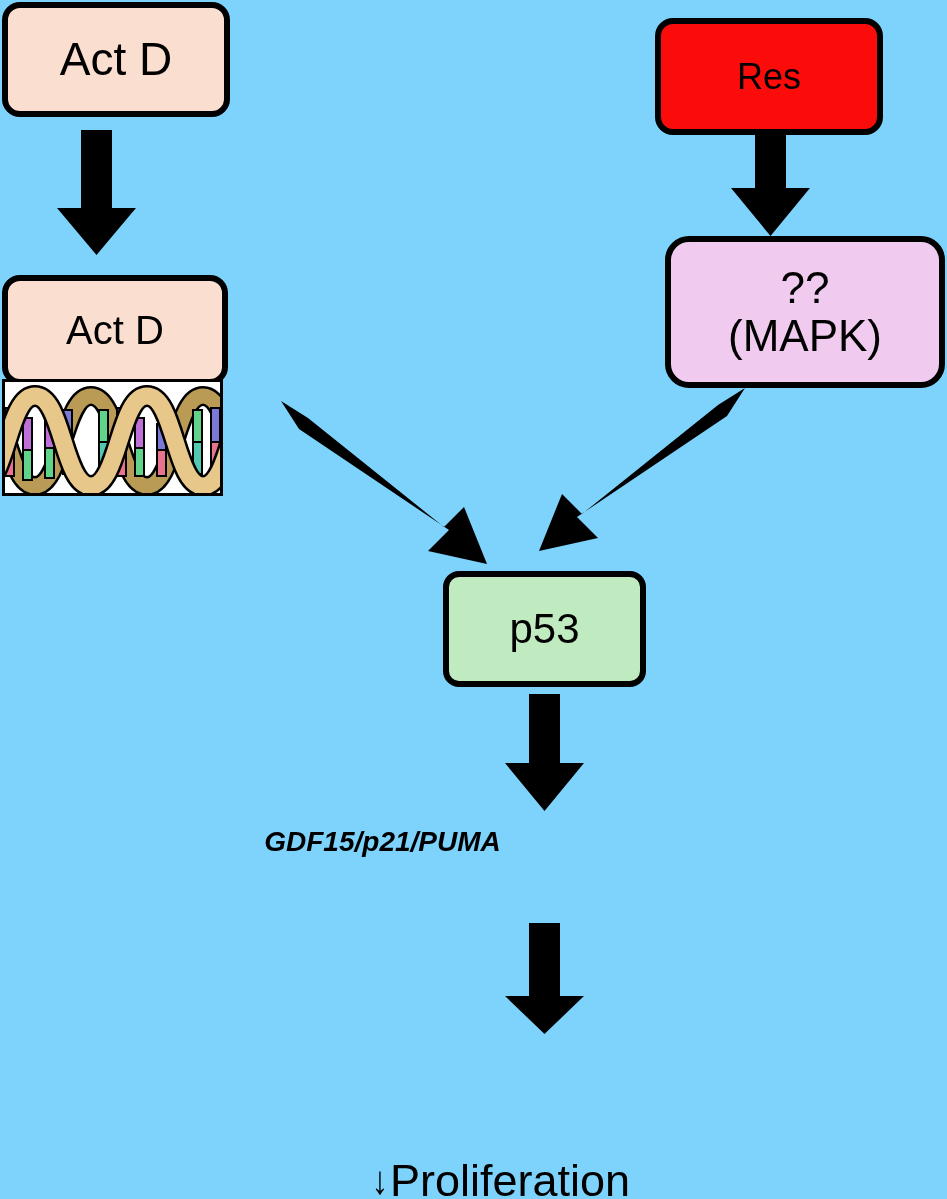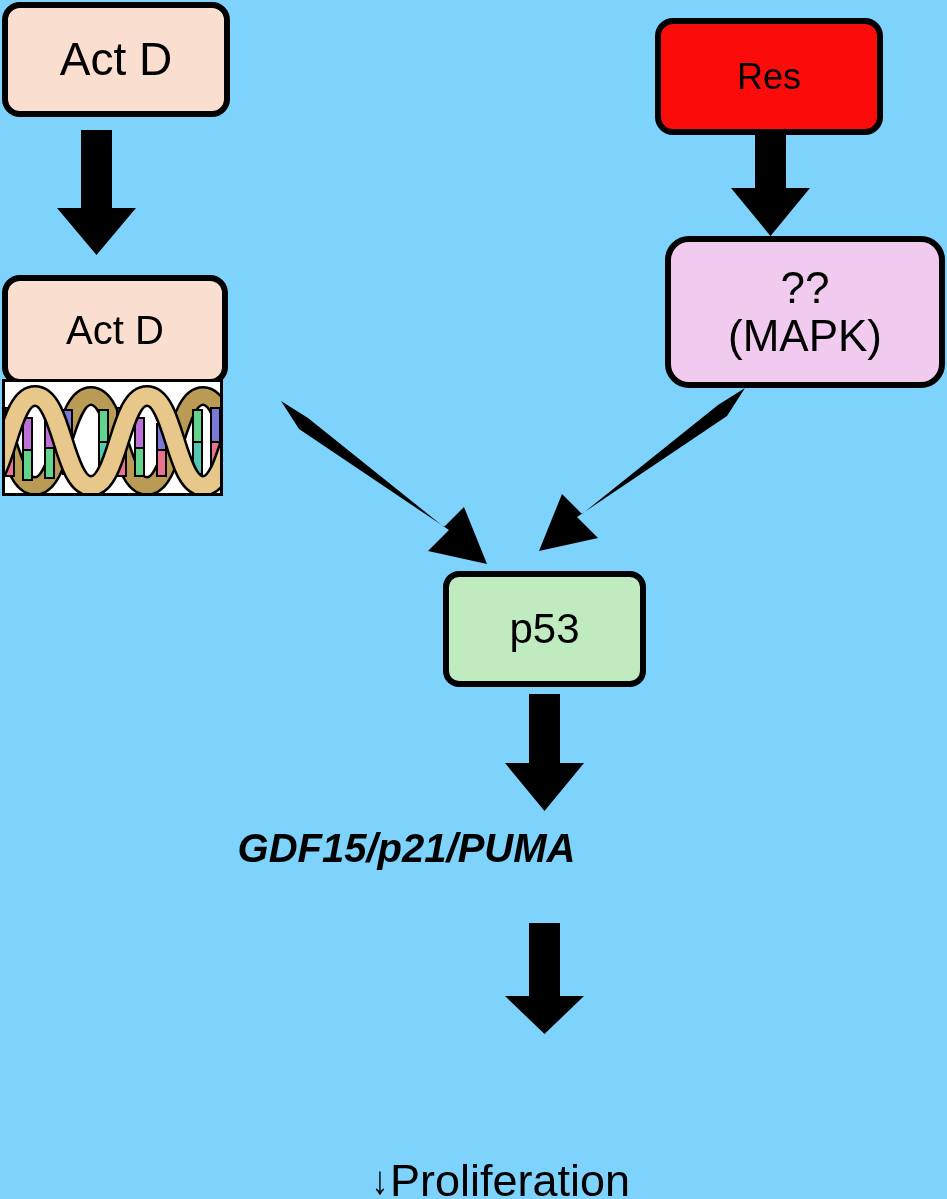--- a/index.html
+++ b/index.html
@@ -135,25 +135,24 @@
   .text-block {
     position: absolute;
     color: #000000;
     white-space: pre;
   }
   #target-genes {
     left: 0;
     top: 826px;
     width: 765px;
     text-align: center;
-    font-size: 40px;
+    font-size: 28px;
     font-style: italic;
     font-weight: bold;
     letter-spacing: 0px;
-    margin-left: 24px;
   }
   #outcomes {
     left: 370px;
     top: 1040px;
     font-size: 45px;
     line-height: 1.25;
   }
   #outcomes .outcome-line {
     display: block;
     white-space: pre;

